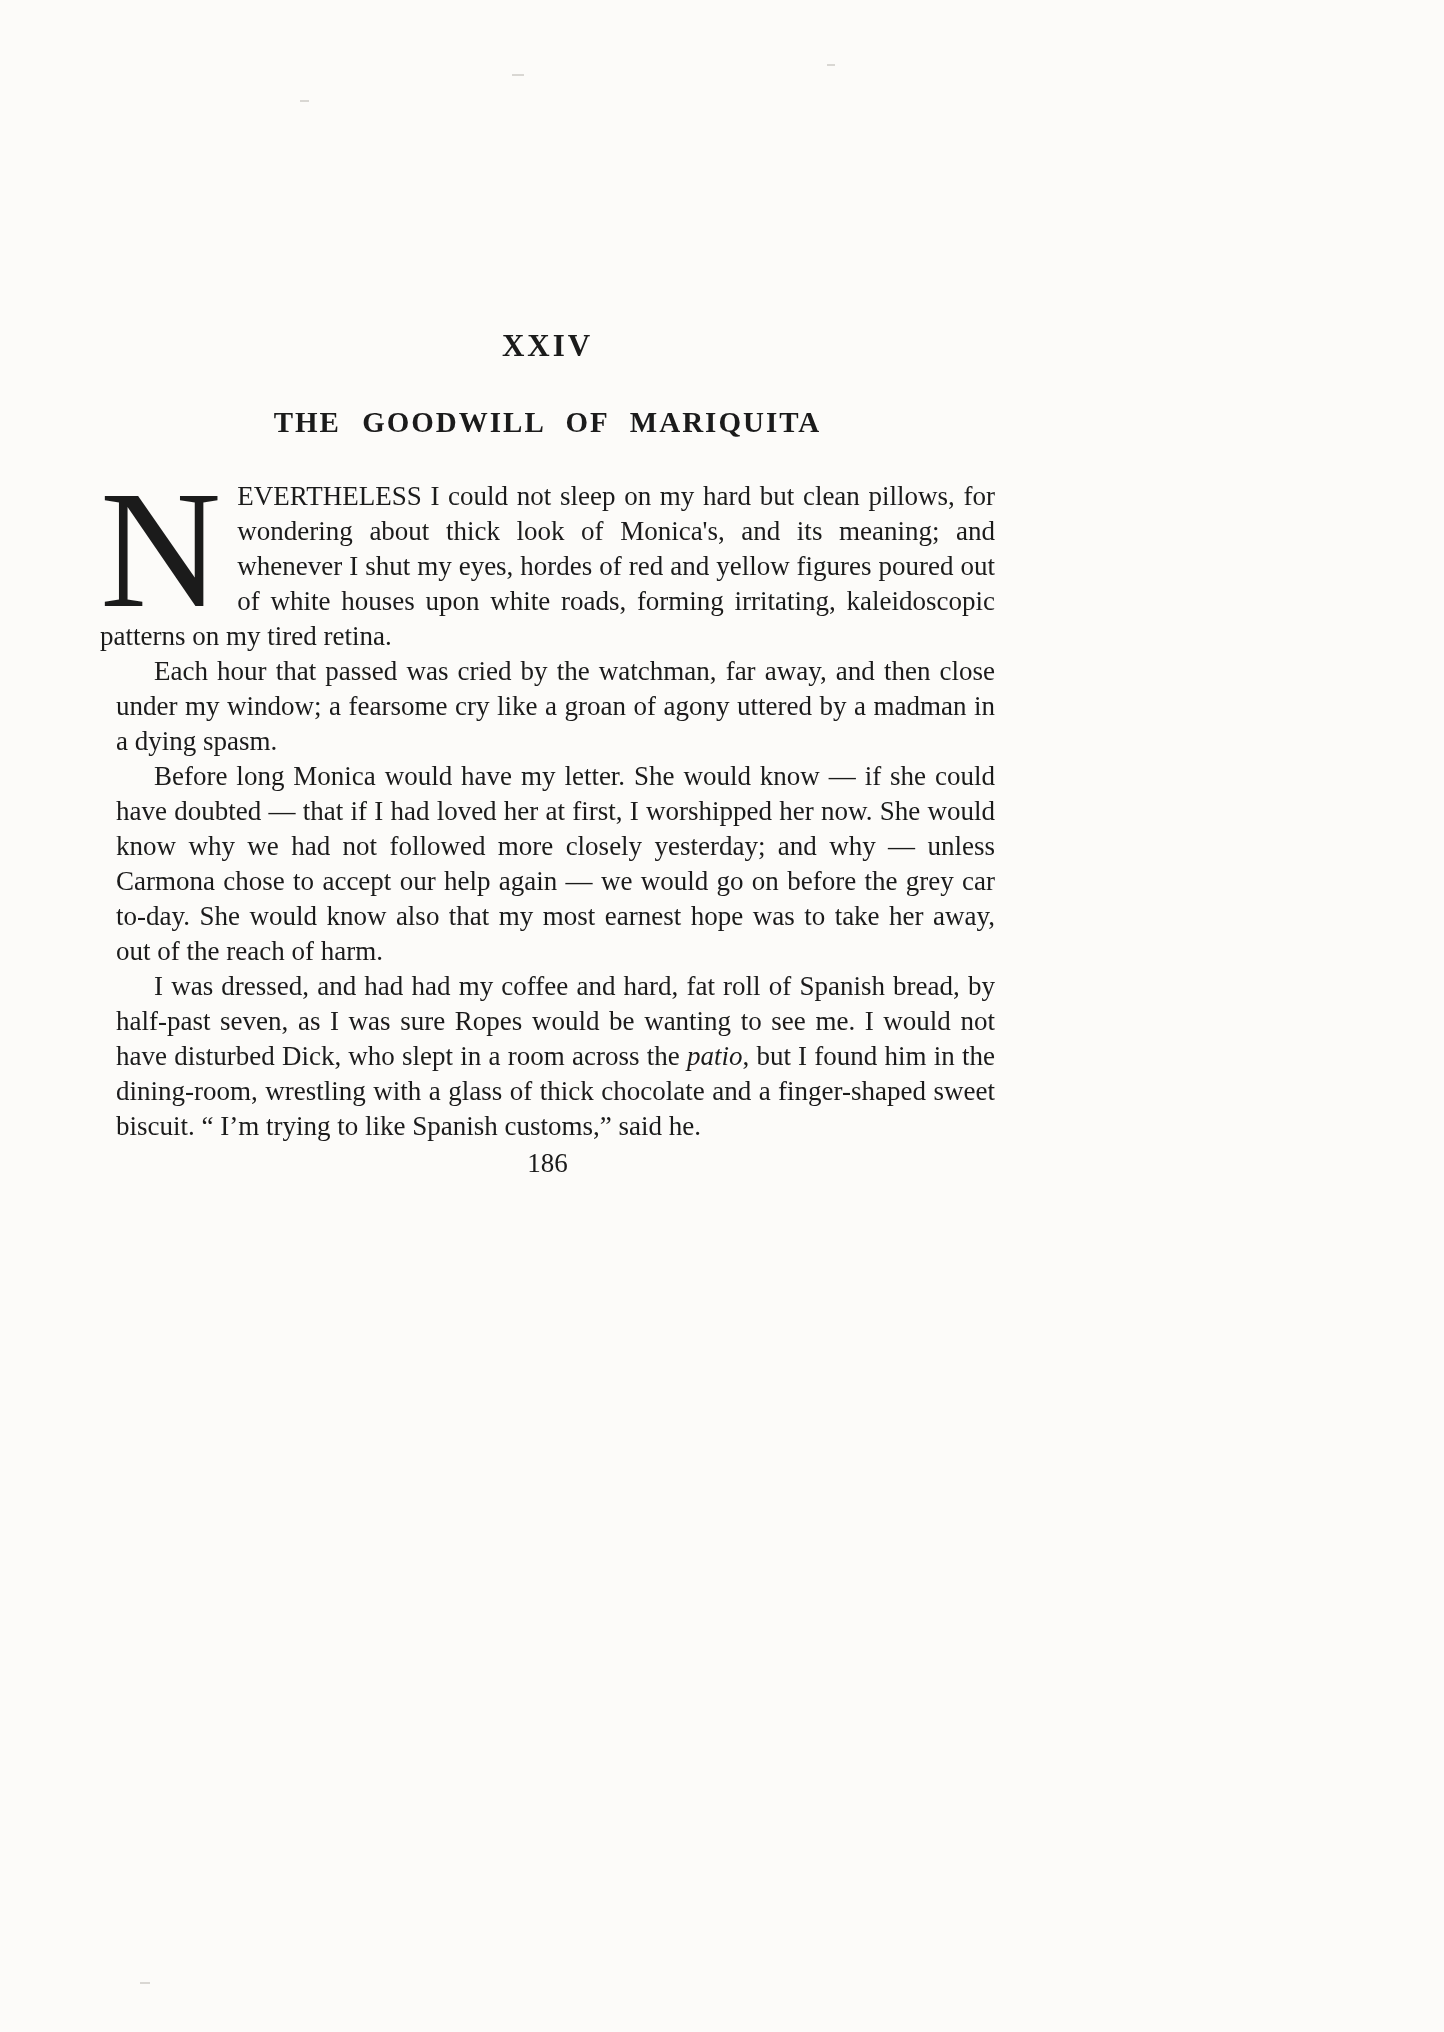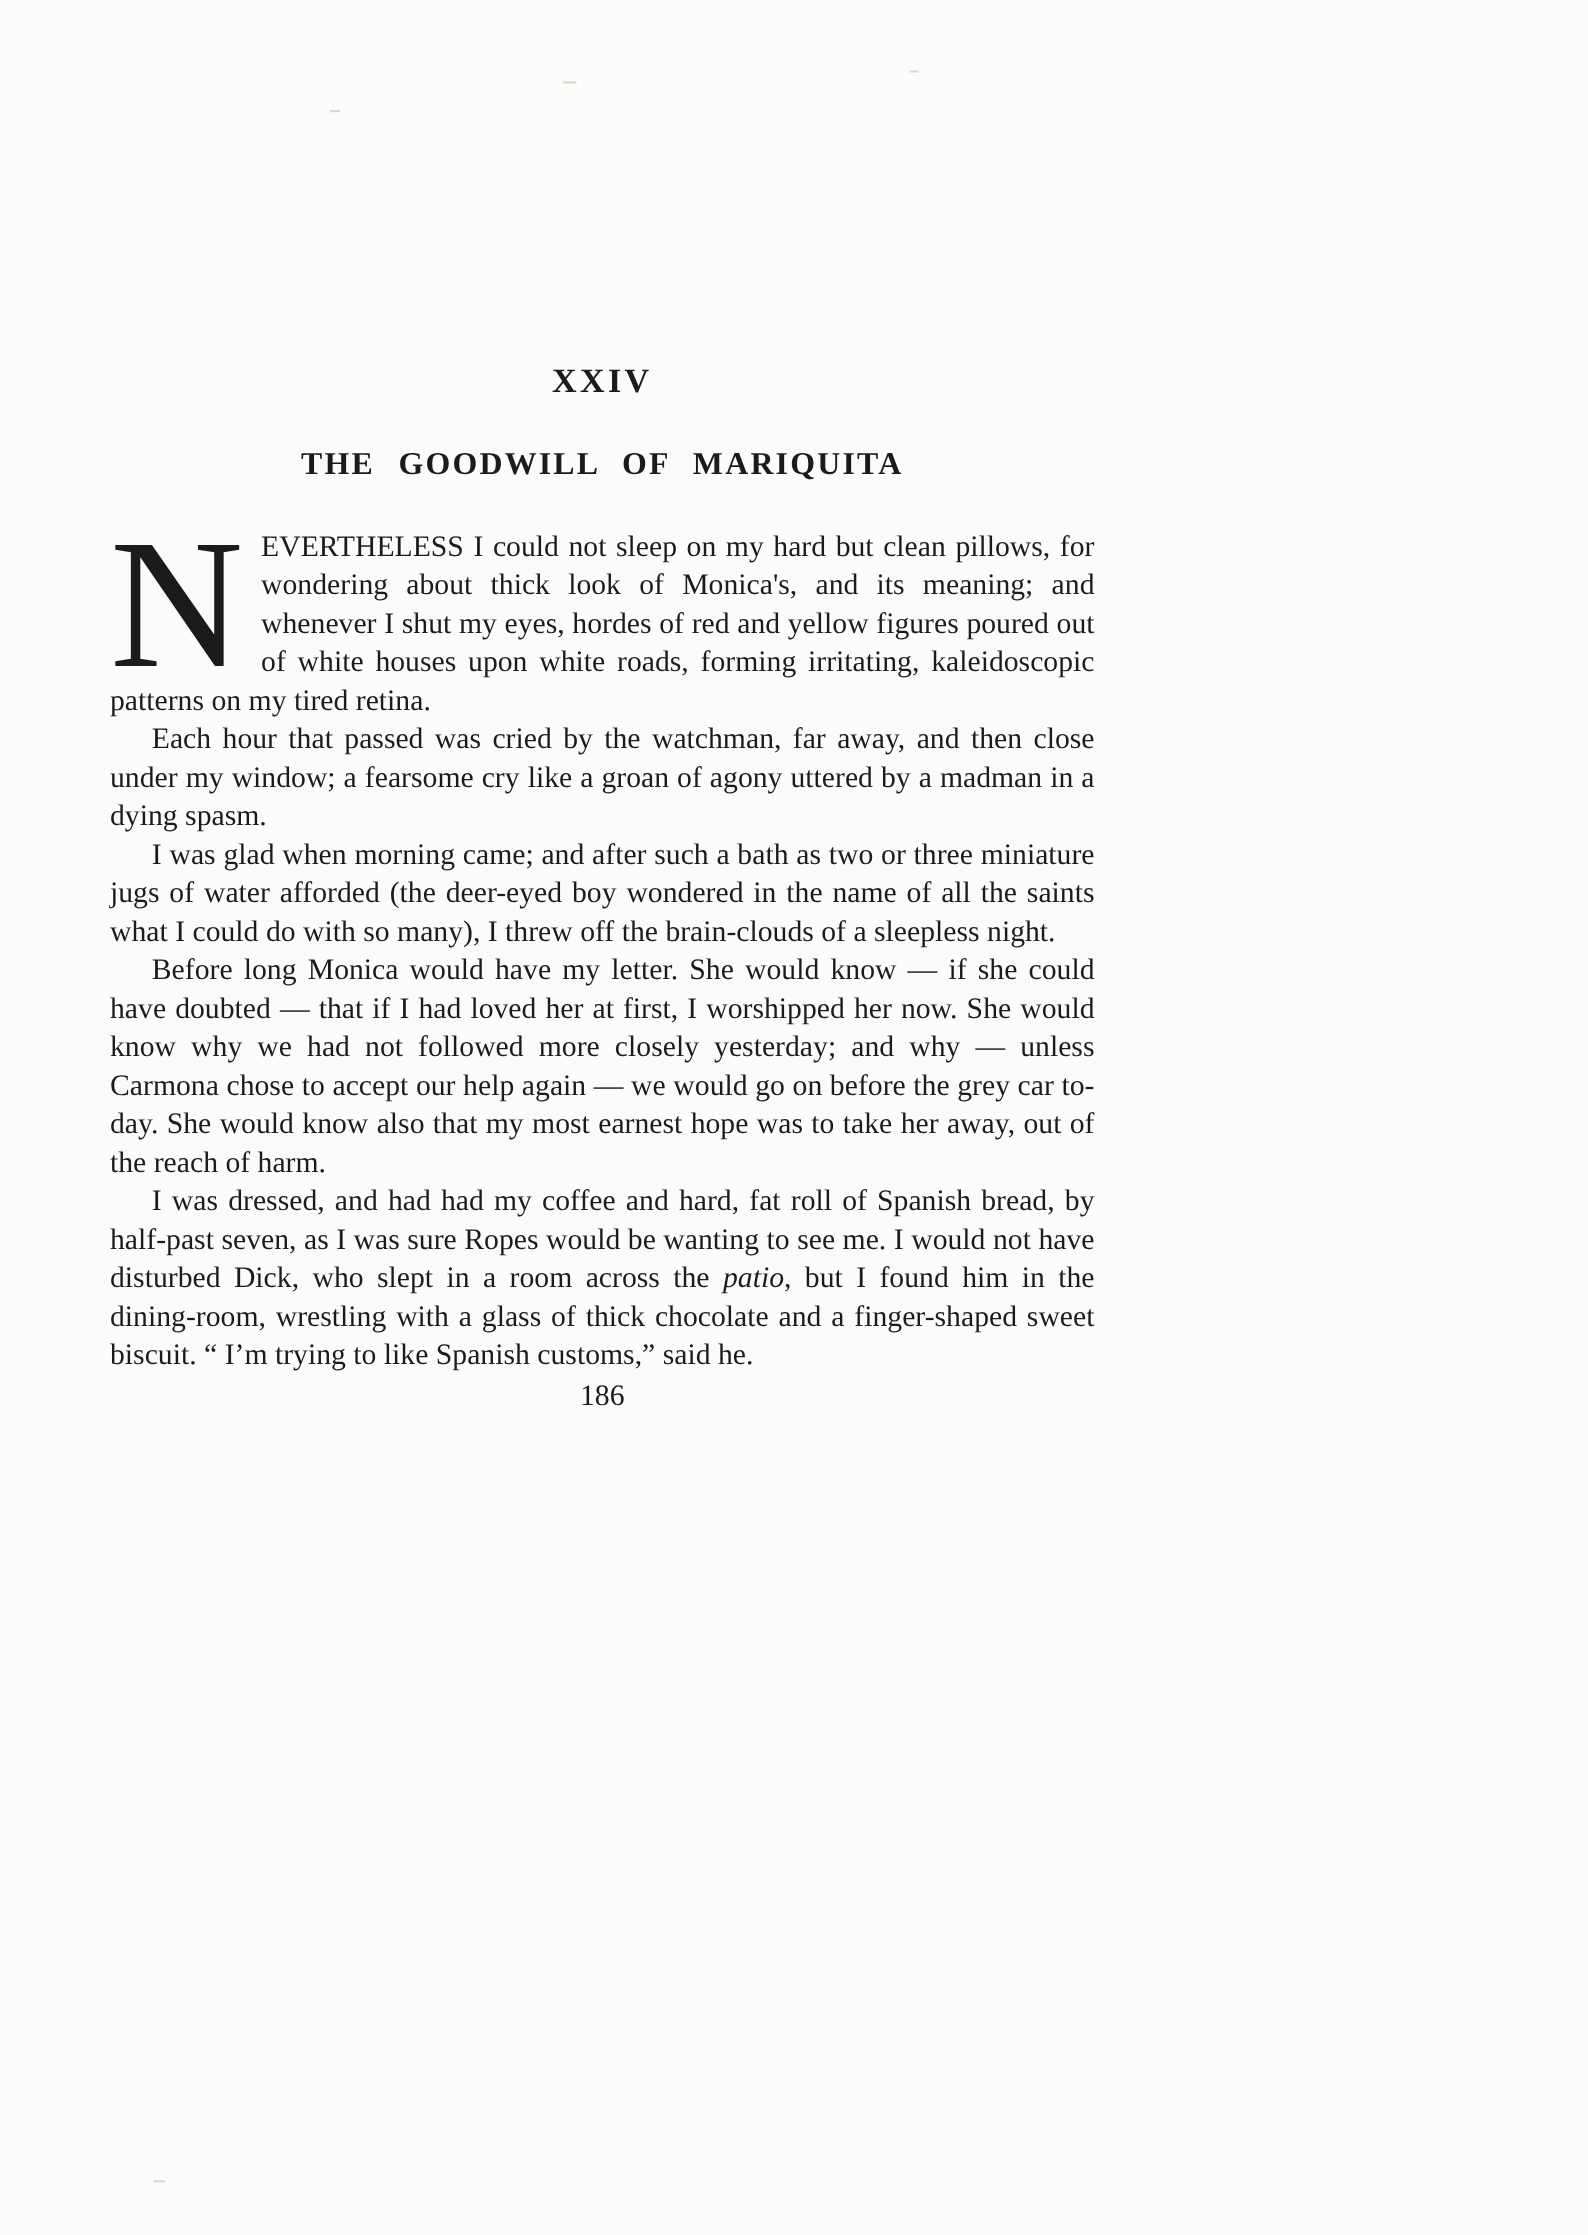--- a/index.html
+++ b/index.html
@@ -47,20 +47,21 @@
     font-size: 27px;
     line-height: 35px;
     text-align: justify;
   }
   p.para {
     margin: 0;
     text-align: justify;
   }
   p.indent {
     text-indent: 38px;
+    margin-left: 16px;
   }
   .dropcap {
     float: left;
     font-size: 168px;
     line-height: 132px;
     margin: 4px 16px 0 0;
     font-weight: normal;
   }
   .italic {
     font-style: italic;
@@ -94,21 +95,20 @@
     <div class="chapter-number">XXIV</div>
 
     <div class="chapter-title">THE GOODWILL OF MARIQUITA</div>
 
     <div class="body-text">
 
       <p class="para"><span class="dropcap">N</span><span>EVERTHELESS I could not sleep on my hard but clean pillows, for wondering about thick look of Monica's, and its meaning; and whenever I shut my eyes, hordes of red and yellow figures poured out of white houses upon white roads, forming irritating, kaleidoscopic patterns on my tired retina.</span></p>
 
       <p class="para indent">Each hour that passed was cried by the watchman, far away, and then close under my window; a fearsome cry like a groan of agony uttered by a madman in a dying spasm.</p>
 
-      <p class="para indent">I was glad when morning came; and after such a bath as two or three miniature jugs of water afforded (the deer-eyed boy wondered in the name of all the saints what I could do with so many), I threw off the brain-clouds of a sleepless night.</p>
 
       <p class="para indent">Before long Monica would have my letter. She would know — if she could have doubted — that if I had loved her at first, I worshipped her now. She would know why we had not followed more closely yesterday; and why — unless Carmona chose to accept our help again — we would go on before the grey car to-day. She would know also that my most earnest hope was to take her away, out of the reach of harm.</p>
 
       <p class="para indent"><span>I was dressed, and had had my coffee and hard, fat roll of Spanish bread, by half-past seven, as I was sure Ropes would be wanting to see me. I would not have disturbed Dick, who slept in a room across the </span><span class="italic">patio</span><span>, but I found him in the dining-room, wrestling with a glass of thick chocolate and a finger-shaped sweet biscuit. “ I’m trying to like Spanish customs,” said he.</span></p>
 
     </div>
 
     <div class="page-number">186</div>
 
   </div>

